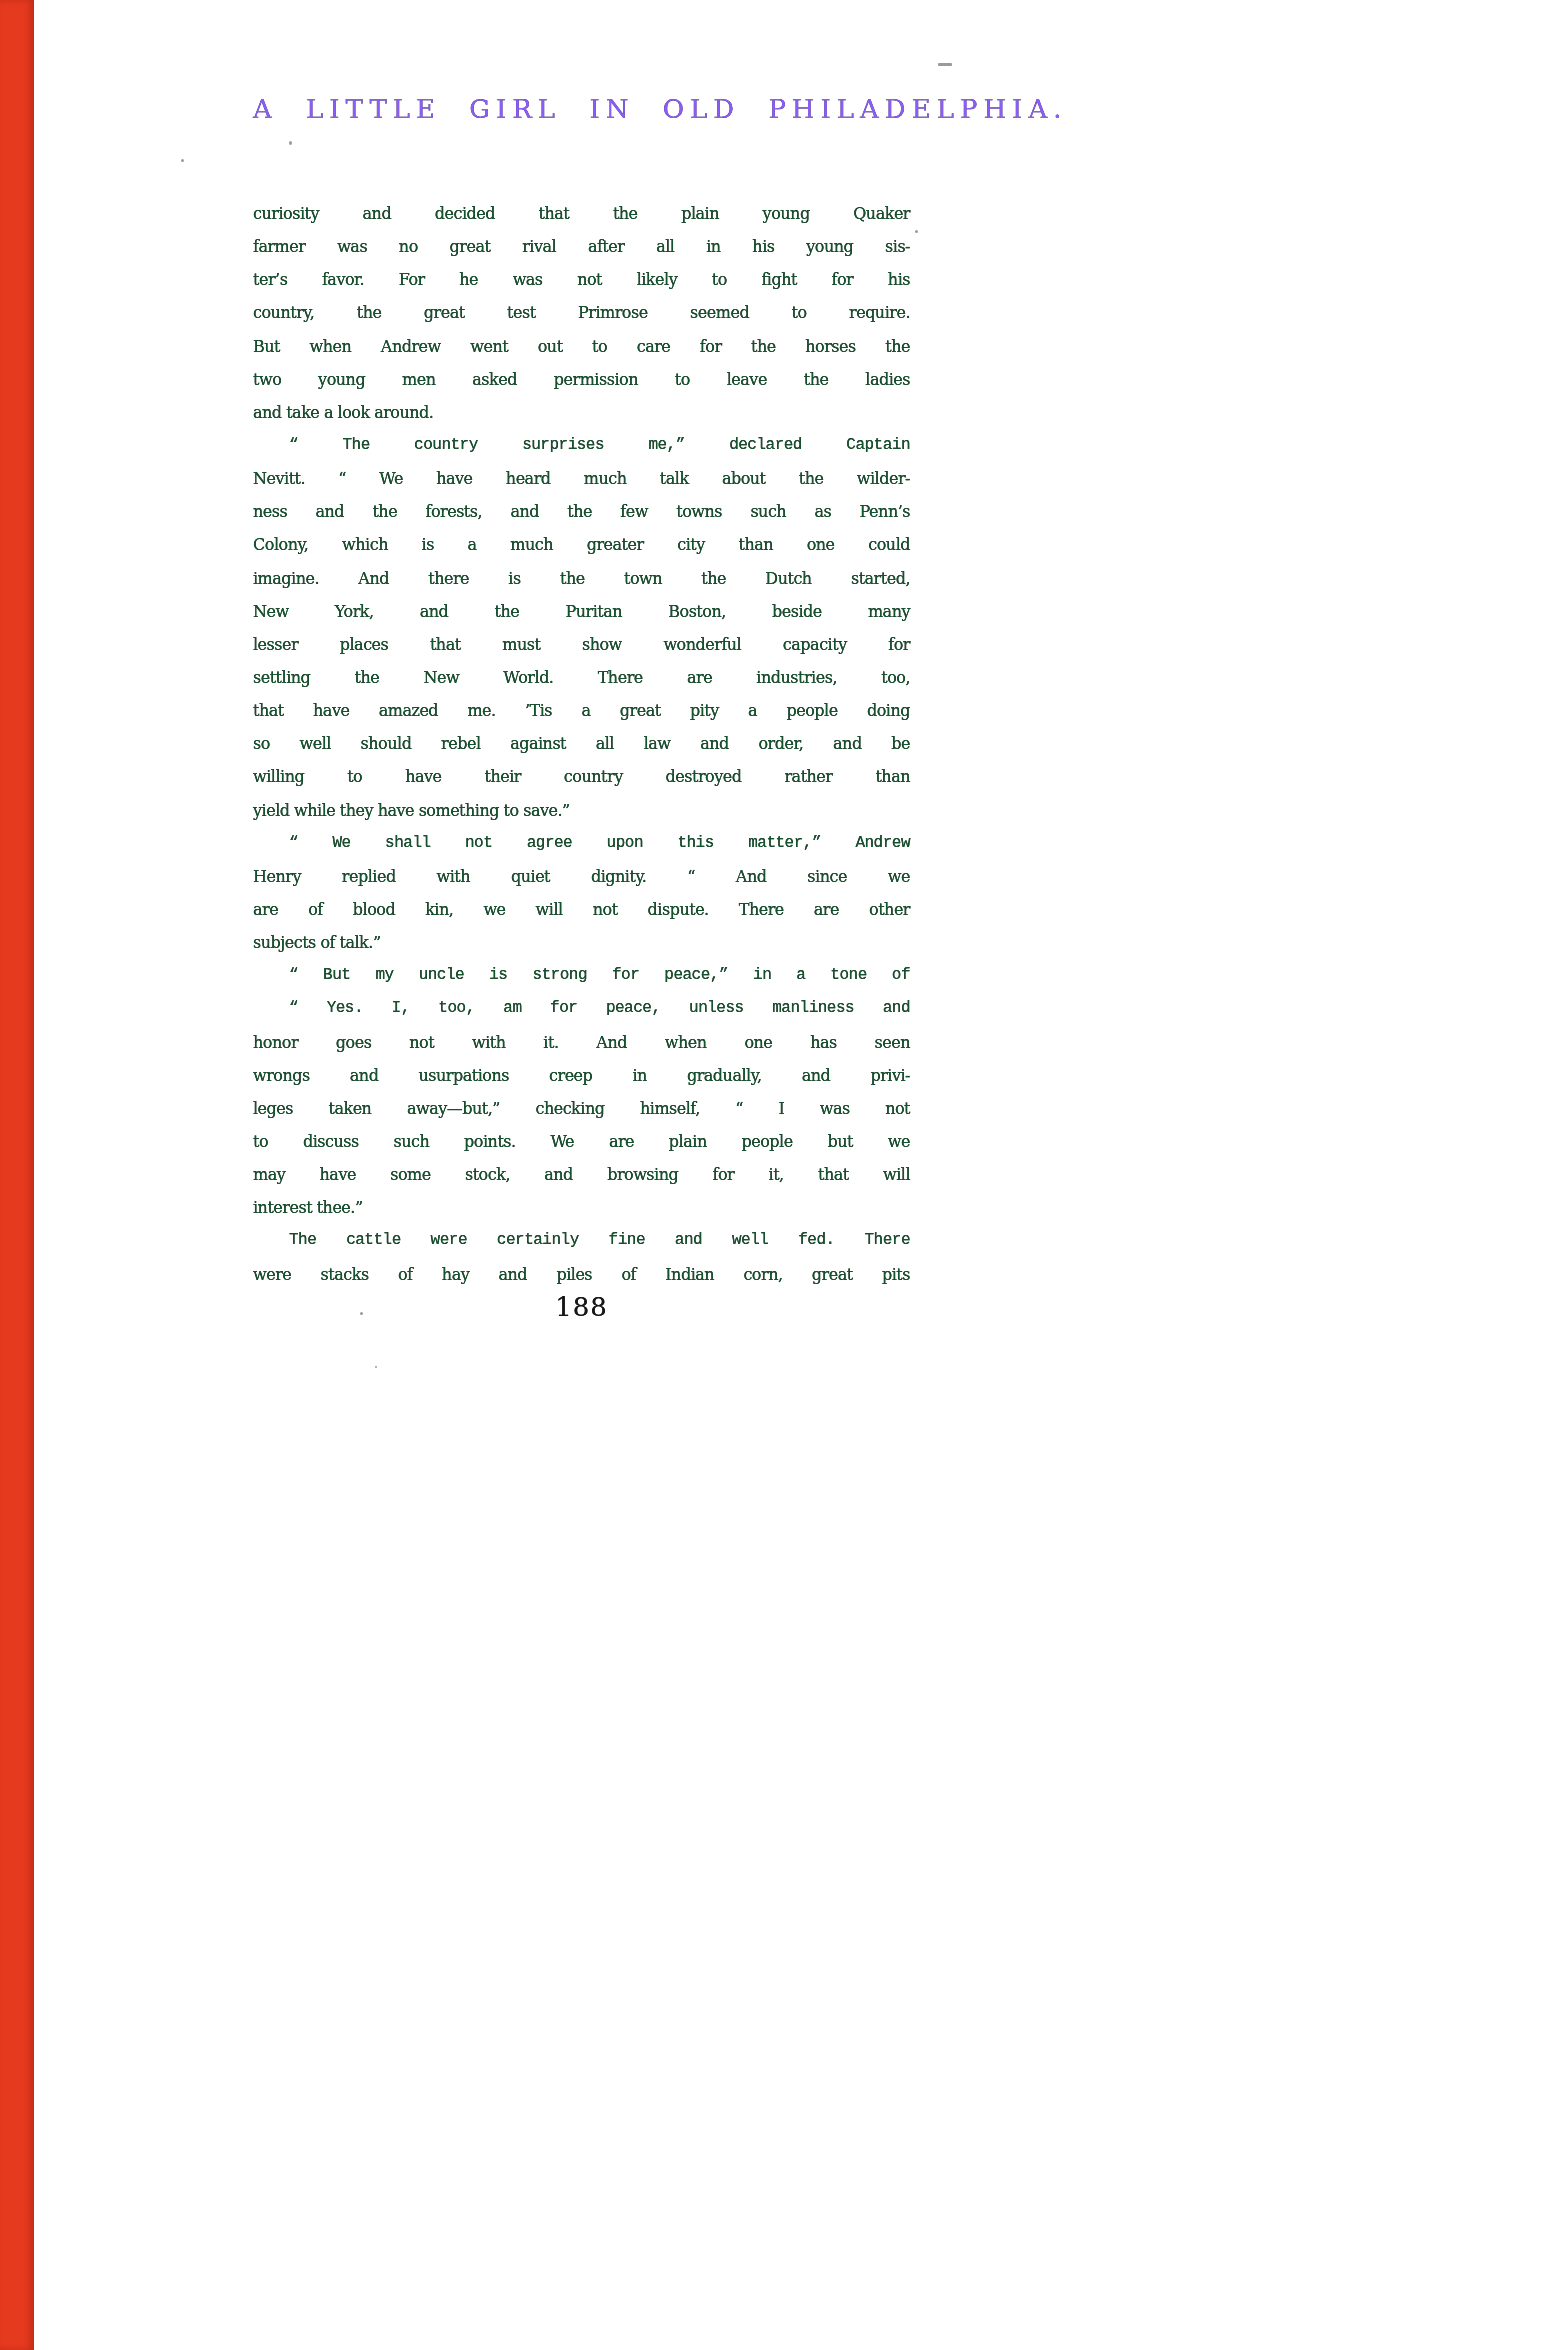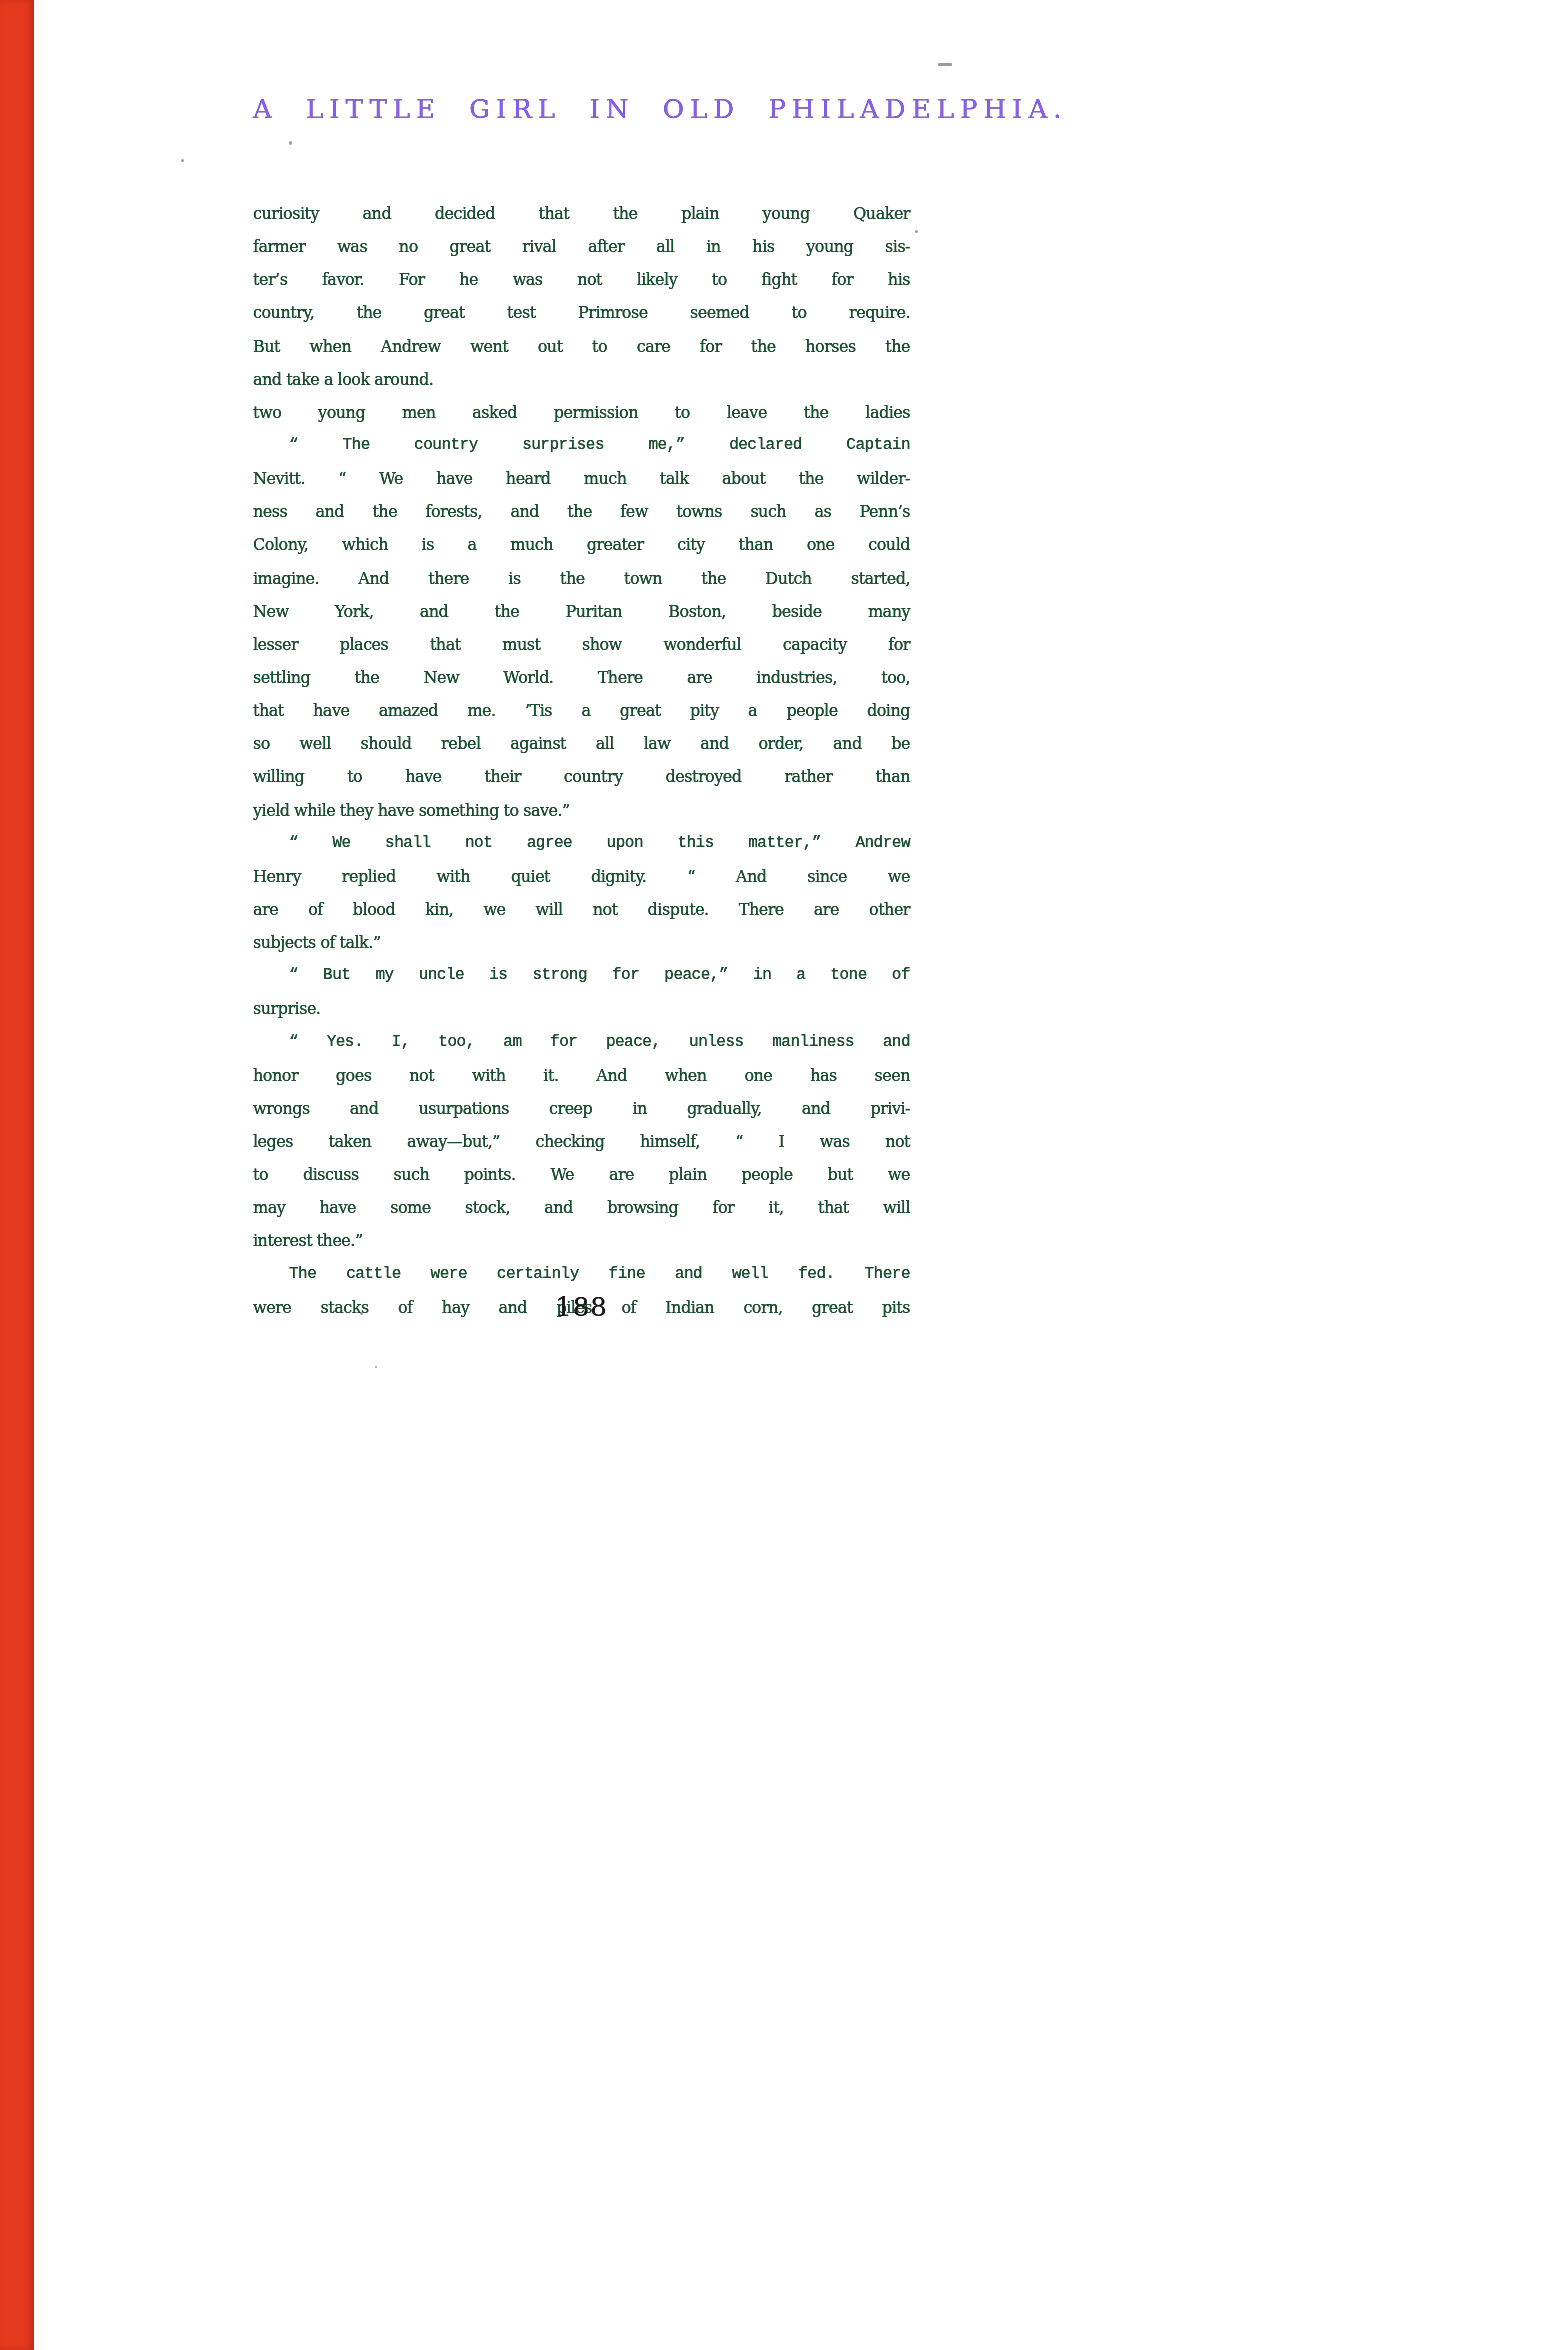--- a/index.html
+++ b/index.html
@@ -88,40 +88,39 @@
   <div class="red-stripe" style="background: rgb(230, 58, 31);"></div>
 
   <div class="running-head">A LITTLE GIRL IN OLD PHILADELPHIA.</div>
 
   <div class="text-block">
     <div class="line">curiosity and decided that the plain young Quaker</div>
     <div class="line">farmer was no great rival after all in his young sis-</div>
     <div class="line">ter’s favor.  For he was not likely to fight for his</div>
     <div class="line">country, the great test Primrose seemed to require.</div>
     <div class="line">But when Andrew went out to care for the horses the</div>
+    <div class="line">two young men asked permission to leave the ladies</div>
     <div class="line end">and take a look around.</div>
-    <div class="line">two young men asked permission to leave the ladies</div>
     <div class="line indent">“ The country surprises me,” declared Captain</div>
     <div class="line">Nevitt.  “ We have heard much talk about the wilder-</div>
     <div class="line">ness and the forests, and the few towns such as Penn’s</div>
     <div class="line">Colony, which is a much greater city than one could</div>
     <div class="line">imagine.  And there is the town the Dutch started,</div>
     <div class="line">New York, and the Puritan Boston, beside many</div>
     <div class="line">lesser places that must show wonderful capacity for</div>
     <div class="line">settling the New World.  There are industries, too,</div>
     <div class="line">that have amazed me.  ’Tis a great pity a people doing</div>
     <div class="line">so well should rebel against all law and order, and be</div>
     <div class="line">willing to have their country destroyed rather than</div>
     <div class="line end">yield while they have something to save.”</div>
     <div class="line indent">“ We shall not agree upon this matter,” Andrew</div>
     <div class="line">Henry replied with quiet dignity.  “ And since we</div>
     <div class="line">are of blood kin, we will not dispute.  There are other</div>
     <div class="line end">subjects of talk.”</div>
     <div class="line indent">“ But my uncle is strong for peace,” in a tone of</div>
-    <div class="line end">surprise.</div>
     <div class="line indent">“ Yes.  I, too, am for peace, unless manliness and</div>
     <div class="line">honor goes not with it.  And when one has seen</div>
     <div class="line">wrongs and usurpations creep in gradually, and privi-</div>
     <div class="line">leges taken away—but,” checking himself, “ I was not</div>
     <div class="line">to discuss such points.  We are plain people but we</div>
     <div class="line">may have some stock, and browsing for it, that will</div>
     <div class="line end">interest thee.”</div>
     <div class="line indent">The cattle were certainly fine and well fed.  There</div>
     <div class="line">were stacks of hay and piles of Indian corn, great pits</div>
   </div>

